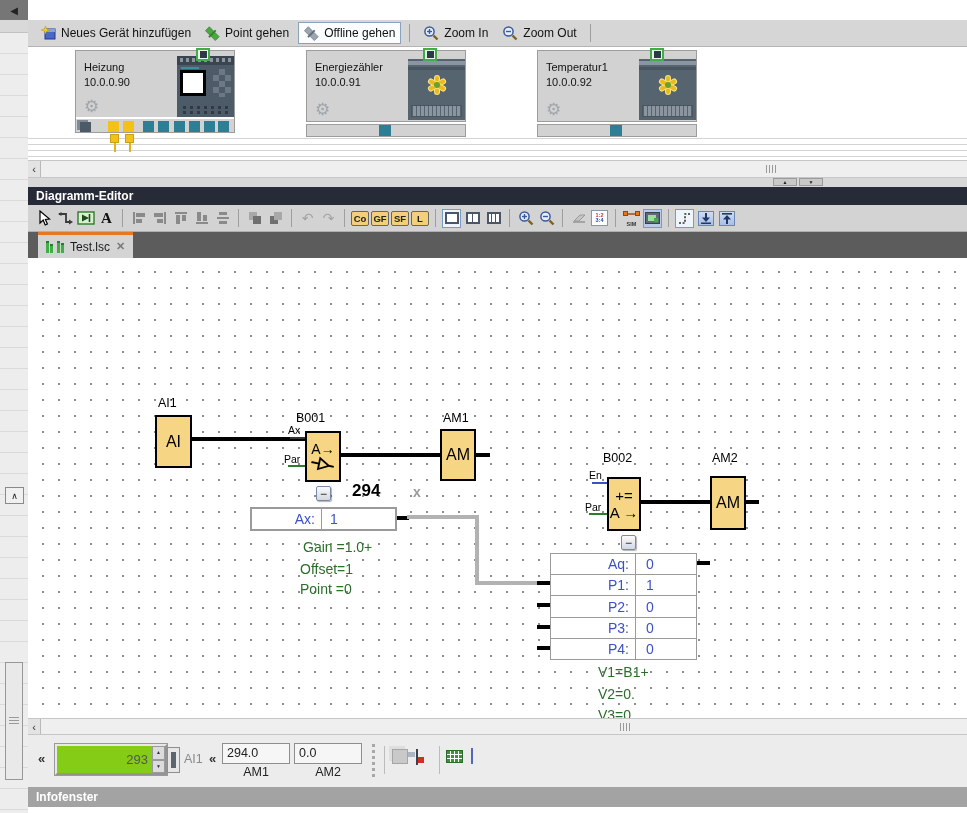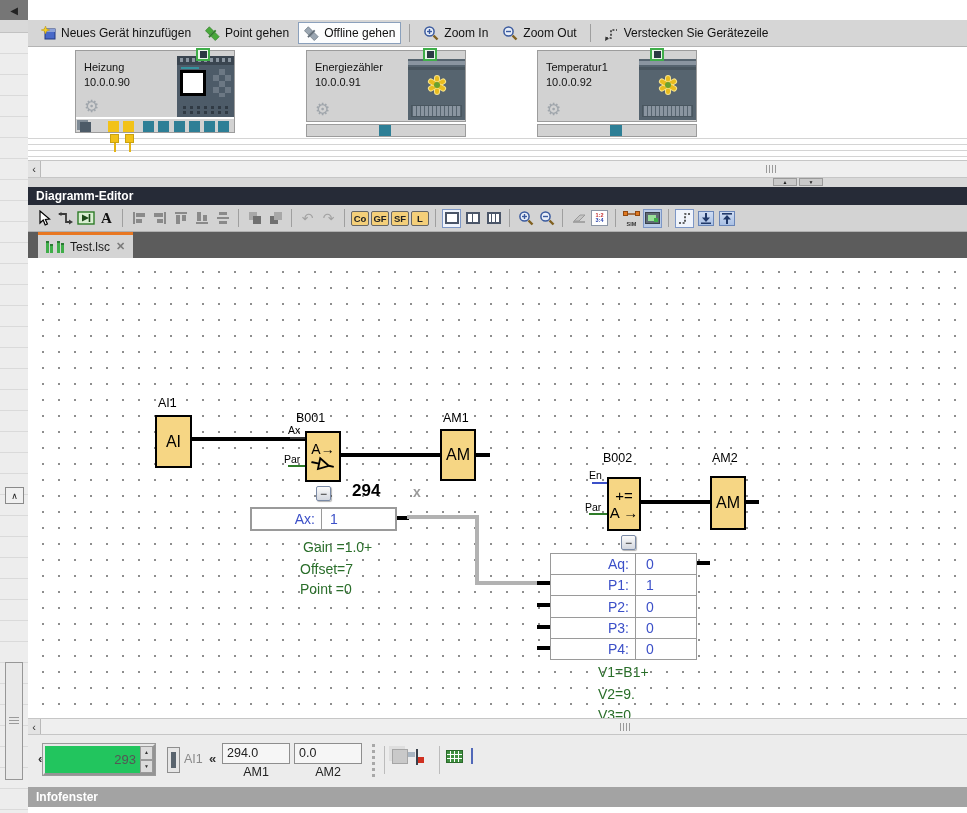--- a/index.html
+++ b/index.html
@@ -133,21 +133,21 @@
 .greennote{position:absolute;color:#2a6e2a;font-size:14px;white-space:nowrap}
 #ptable{position:absolute;left:522px;top:295px;width:147px;height:107px;background:#fff;border:1px solid #9a9a9a;display:flex;flex-direction:column}
 .prow{flex:1;border-bottom:1px solid #9a9a9a;display:flex}
 .prow:last-child{border-bottom:none}
 .prow .pl{width:85px;border-right:1px solid #9a9a9a;display:flex;align-items:center;justify-content:flex-end;padding-right:6px;color:#3c50c8;font-size:14px}
 .prow .pv{flex:1;display:flex;align-items:center;padding-left:10px;color:#3c50c8;font-size:14px}
 
 
 #status-row{position:absolute;left:28px;top:735px;width:939px;height:52px;background:#ececec}
 .chev{position:absolute;font-size:13px;font-weight:bold;color:#333}
-#spinner{position:absolute;left:15px;top:9px;width:112px;height:31px;background:#22c55e;border:2px outset #e8e8e8;outline:1px solid #9a9a9a;display:flex}
+#spinner{position:absolute;left:27px;top:9px;width:112px;height:31px;background:#84cc16;border:2px outset #e8e8e8;outline:1px solid #9a9a9a;display:flex}
 #spinner .fld{flex:1;display:flex;align-items:center;justify-content:flex-end;padding-right:4px;color:#555;font-size:13px}
 #spinner .btns{width:13px;display:flex;flex-direction:column}
 #spinner .sb{flex:1;background:#dcdcdc;border:1px solid #9a9a9a;display:flex;align-items:center;justify-content:center;font-size:5px;color:#333;line-height:1}
 .sliderico{position:absolute;left:139px;top:12px;width:13px;height:26px;background:#e6e6e6;border:1px solid #8e8e8e;display:flex;align-items:center;justify-content:center}
 .sliderico i{display:block;width:5px;height:16px;background:#5a646e}
 .refLbl{position:absolute;left:156px;top:17px;color:#8a8a8a;font-size:12.5px}
 .probe{position:absolute;top:8px;width:68px;height:21px;background:#f6f6f6;border:1px solid #8e8e8e;font-size:12.5px;color:#222;padding:2px 0 0 4px}
 .probelabel{position:absolute;top:30px;width:68px;text-align:center;font-size:12.5px;color:#222}
 .draghandle{position:absolute;left:344px;top:9px;width:4px;height:33px;border-left:3px dotted #a8a8a8}
 .st-sep{position:absolute;top:11px;width:1px;height:28px;background:#bcbcbc}
@@ -233,29 +233,20 @@
       <span class="ico">
         <svg width="16" height="16">
             <circle cx="6.5" cy="6.5" r="4.6" fill="#e8eef8" stroke="#3a5a9e" stroke-width="1.5"></circle>
             <line x1="10.5" y1="10.5" x2="14.5" y2="14.5" stroke="#806020" stroke-width="2.4"></line>
             <line x1="4" y1="6.5" x2="9" y2="6.5" stroke="#3a5a9e" stroke-width="1.4"></line>
           </svg>
       </span>
       <span>Zoom Out</span>
     </div>
     <div class="vsep"></div>
-    <div class="nvbtn">
-      <span class="ico">
-        <svg width="15" height="15">
-            <path d="M2 12 L7 12 L7 4 L13 4" fill="none" stroke="#333" stroke-width="1.6" stroke-dasharray="2 1.6"></path>
-            <path d="M1 15 L5 12.8 L1.5 10.5 Z" fill="#333"></path>
-          </svg>
-      </span>
-      <span>Verstecken Sie Gerätezeile</span>
-    </div>
   </div>
 
   <div id="nv-area">
     <div class="hairline" style="top:91px"></div>
     <div class="hairline" style="top:97px"></div>
     <div class="hairline" style="top:103px"></div>
     <div class="hairline" style="top:109px"></div>
 
     <div class="devcell" style="left:47px;top:3px;width:160px;height:83px">
       <div class="devname">Heizung</div>
@@ -594,21 +585,21 @@
       <div class="c1">Ax:</div>
       <div class="c2">1</div>
     </div>
     <div class="wire" style="left:369px;top:258px;width:12px;height:4px"></div>
     <div class="gwire" style="left:379px;top:257px;width:72px;height:4px"></div>
     <div class="gwire" style="left:447px;top:257px;width:4px;height:70px"></div>
     <div class="gwire" style="left:447px;top:323px;width:64px;height:4px"></div>
     <div class="wire" style="left:509px;top:323px;width:13px;height:4px"></div>
 
     <span class="greennote" style="left:275px;top:281px">Gain =1.0+</span>
-    <span class="greennote" style="left:272px;top:303px">Offset=7</span>
+    <span class="greennote" style="left:272px;top:303px">Offset=1</span>
     <span class="greennote" style="left:272px;top:323px">Point =0</span>
 
     <span class="blkname" style="left:575px;top:193px">B002</span>
     <span class="inlabel" style="left:561px;top:211px">En</span>
     <span class="instub" style="left:564px;top:224px;width:15px;background:#3c50c8"></span>
     <span class="inlabel" style="left:557px;top:243px">Par</span>
     <span class="instub" style="left:561px;top:255px;width:18px;background:#2e7c28"></span>
     <div class="blk" style="left:579px;top:219px;width:34px;height:54px;font-size:15px;line-height:1.15">
       <span>+=</span>
       <span>A →</span>
@@ -647,21 +638,21 @@
         <div class="pl">P4:</div>
         <div class="pv">0</div>
       </div>
     </div>
     <div class="wire" style="left:509px;top:345px;width:13px;height:4px"></div>
     <div class="wire" style="left:509px;top:367px;width:13px;height:4px"></div>
     <div class="wire" style="left:509px;top:388px;width:13px;height:4px"></div>
     <div class="wire" style="left:669px;top:303px;width:13px;height:4px"></div>
 
     <span class="greennote" style="left:570px;top:406px">V1=B1+</span>
-    <span class="greennote" style="left:570px;top:428px">V2=9.</span>
+    <span class="greennote" style="left:570px;top:428px">V2=0.</span>
     <span class="greennote" style="left:570px;top:449px">V3=0</span>
   </div>
 
   <div class="hscroll" style="top:718px;height:17px">
     <div class="hs-btn">
         <span>‹</span>
       </div>
     <div class="hs-grip" style="left:592px"></div>
   </div>
 

